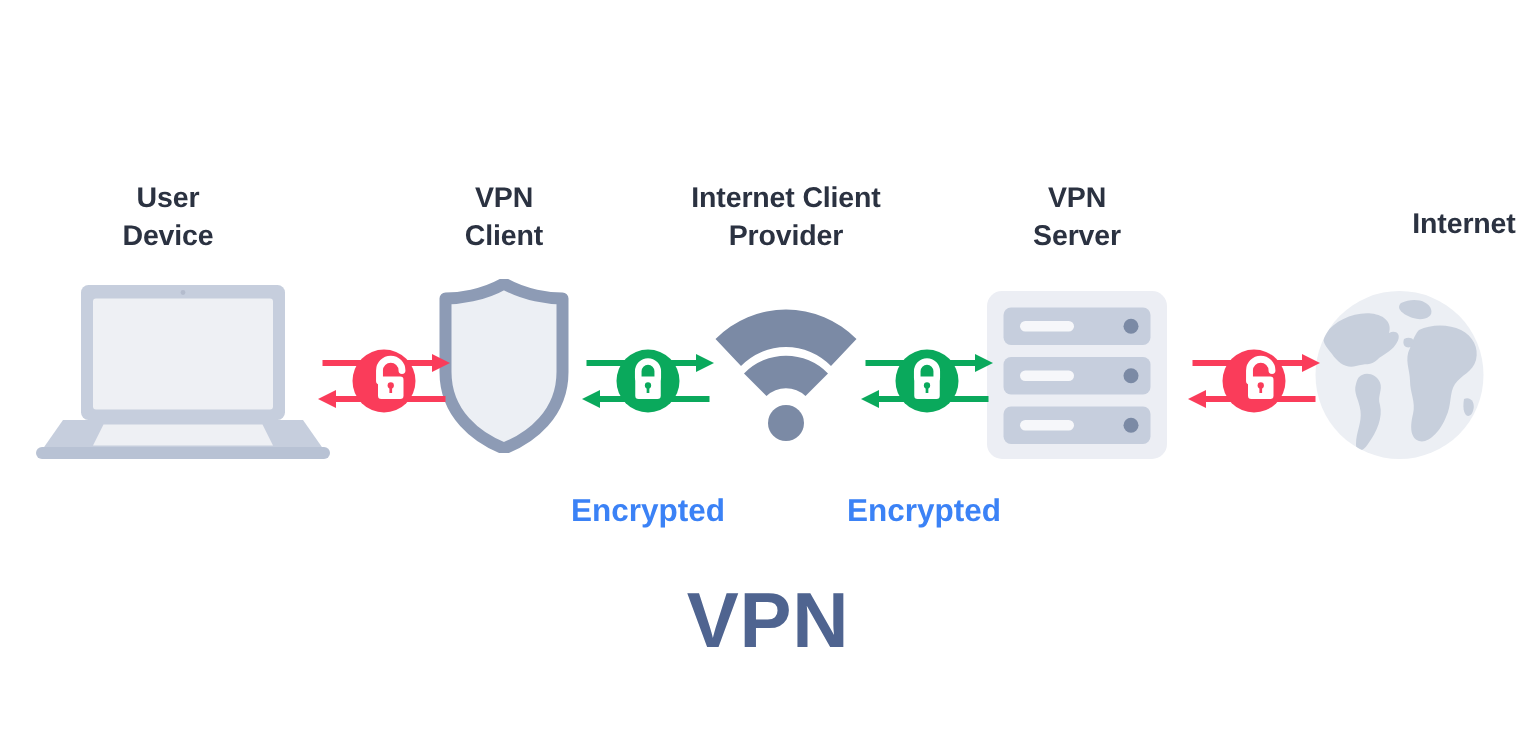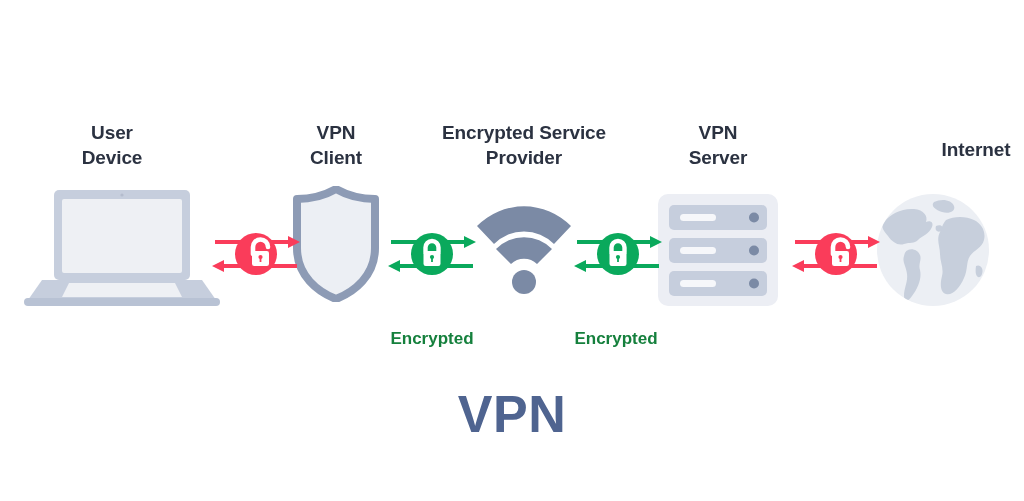--- a/index.html
+++ b/index.html
@@ -65,22 +65,22 @@
   #link-1 { left: 212px; }
   #link-2 { left: 388px; }
   #link-3 { left: 574px; }
   #link-4 { left: 792px; }
 
   
   .caption {
     position: absolute;
     font-family: "Liberation Sans", sans-serif;
     font-weight: bold;
-    font-size: 17px;
-    color: #15803d;
+    font-size: 21px;
+    color: #3b82f6;
     text-align: center;
     white-space: nowrap;
   }
   #caption-1 { left: 337px; top: 329px; width: 190px; }
   #caption-2 { left: 521px; top: 329px; width: 190px; }
 
   
   #diagram-title {
     position: absolute;
     left: 0;
@@ -99,21 +99,21 @@
 <body>
 
 <div class="stage">
 
   <div class="node-label" style="left:32px; top:120px; width:160px;">User
 Device</div>
 
   <div class="node-label" style="left:256px; top:120px; width:160px;">VPN
 Client</div>
 
-  <div class="node-label" style="left:404px; top:120px; width:240px;">Encrypted Service
+  <div class="node-label" style="left:404px; top:120px; width:240px;">Internet Client
 Provider</div>
 
   <div class="node-label" style="left:638px; top:120px; width:160px;">VPN
 Server</div>
 
   <div class="node-label" style="left:896px; top:137px; width:160px;">Internet</div>
 
   <div class="node-art" id="laptop">
     <svg viewBox="0 0 200 120" width="200" height="120" xmlns="http://www.w3.org/2000/svg">
 

